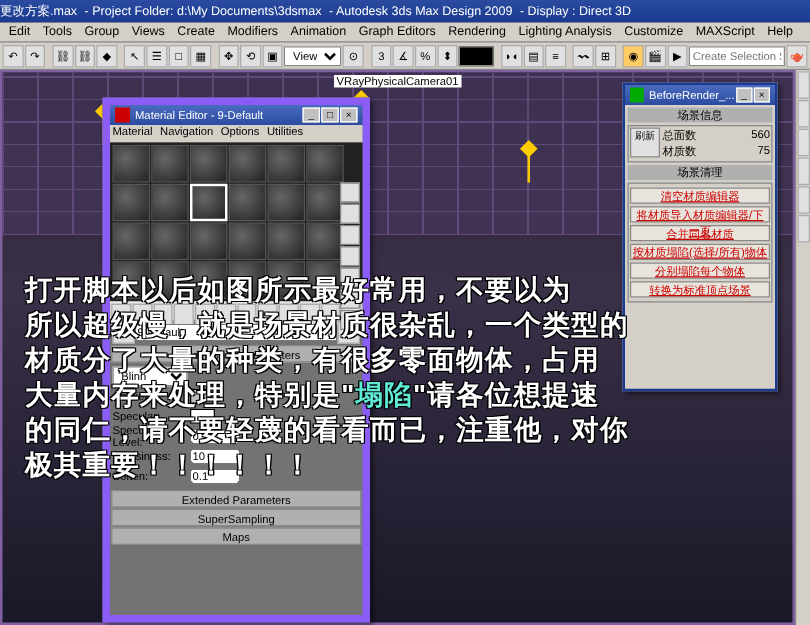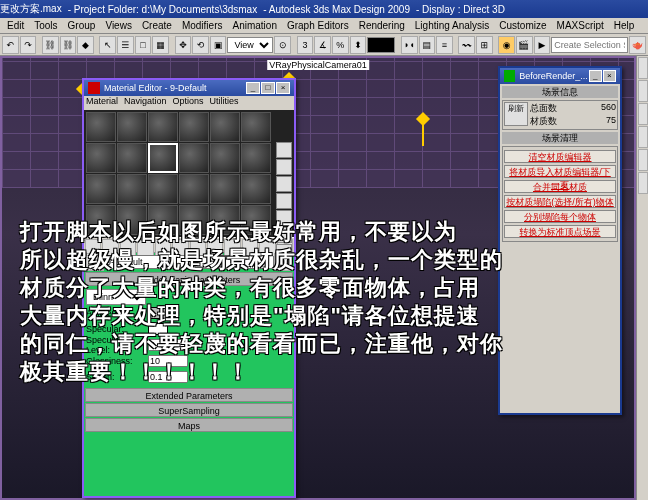--- a/index.html
+++ b/index.html
@@ -25,21 +25,21 @@
 .ceiling { position: absolute; top: 0; left: 0; right: 0; height: 130px; background: repeating-linear-gradient(90deg, #8060a0 0, #8060a0 1px, transparent 1px, transparent 28px), repeating-linear-gradient(0deg, #8060a0 0, #8060a0 1px, transparent 1px, transparent 18px), #4a3860; opacity: 0.6; }
 .gizmo { position: absolute; width: 2px; height: 28px; background: #ffcc00; }
 .gizmo::after { content: ""; position: absolute; top: -4px; left: -4px; width: 10px; height: 10px; background: #ffcc00; transform: rotate(45deg); }
 .vp-label { position: absolute; top: 2px; left: 50%; transform: translateX(-50%); color: #000; background: #fff; font-size: 9px; padding: 0 2px; }
 
 
 .right-panel { position: absolute; top: 56px; right: 0; width: 12px; height: 444px; background: #d4d0c8; border-left: 1px solid #888; }
 .rp-btn { width: 10px; height: 22px; background: #e0e0e0; border: 1px solid #aaa; margin: 1px; }
 
 
-.mat-editor { position: absolute; top: 78px; left: 82px; width: 214px; height: 420px; background: #22c55e; border: 2px solid #8b5cf6; box-shadow: 2px 2px 4px rgba(0,0,0,0.5); }
+.mat-editor { position: absolute; top: 78px; left: 82px; width: 214px; height: 420px; background: #737373; border: 6px solid #8b5cf6; box-shadow: 2px 2px 4px rgba(0,0,0,0.5); }
 .dlg-title { background: linear-gradient(#4a6bc0, #2a4ba0); color: #fff; height: 16px; display: flex; align-items: center; padding: 0 4px; font-size: 9px; }
 .dlg-title .ico { width: 12px; height: 12px; background: #c00; margin-right: 4px; }
 .dlg-title .spacer { flex: 1; }
 .dlg-title .wbtn { width: 14px; height: 12px; background: #c0c0c0; border: 1px solid #fff; margin-left: 1px; text-align: center; line-height: 10px; font-size: 8px; color: #000; }
 .dlg-menu { background: #d4d0c8; height: 14px; display: flex; font-size: 9px; padding: 0 2px; }
 .dlg-menu span { margin-right: 6px; }
 .mat-slots { display: grid; grid-template-columns: repeat(6, 30px); grid-template-rows: repeat(4, 30px); gap: 1px; padding: 2px; background: #222; }
 .mat-slot { background: radial-gradient(circle at 35% 35%, #666, #222); border: 1px solid #555; }
 .mat-slot.sel { border: 2px solid #fff; }
 .mat-side { position: absolute; right: 2px; top: 32px; width: 16px; display: flex; flex-direction: column; gap: 1px; }
@@ -48,32 +48,32 @@
 .mat-name { height: 18px; display: flex; align-items: center; padding: 0 2px; }
 .mat-name input { flex: 1; height: 14px; font-size: 9px; }
 .mat-rollout { background: #b0b0b0; border: 1px solid #888; margin: 1px; font-size: 9px; text-align: center; height: 14px; line-height: 14px; }
 .mat-body { padding: 2px; font-size: 9px; }
 .mat-row { display: flex; align-items: center; height: 16px; gap: 2px; }
 .mat-row label { flex: 0 0 60px; }
 .mat-row input[type=text] { width: 40px; height: 12px; font-size: 9px; }
 .mat-swatch { width: 20px; height: 12px; background: #bbb; border: 1px solid #000; }
 
 
-.br-dialog { position: absolute; top: 66px; right: 26px; width: 124px; height: 349px; background: #d4d0c8; border: 2px solid #1a3a90; box-shadow: 2px 2px 4px rgba(0,0,0,0.5); }
+.br-dialog { position: absolute; top: 66px; right: 26px; width: 124px; height: 247px; background: #d4d0c8; border: 2px solid #1a3a90; box-shadow: 2px 2px 4px rgba(0,0,0,0.5); }
 .br-body { padding: 2px; font-size: 9px; }
 .br-section { border: 1px solid #888; margin: 2px 0; padding: 1px; }
 .br-hdr { background: #b0b0b0; text-align: center; font-size: 9px; height: 12px; line-height: 12px; }
 .br-stat { display: flex; font-size: 9px; }
 .br-stat span:first-child { flex: 1; }
 .br-btn { display: block; background: #e8e4dc; border: 1px solid #888; margin: 2px 0; height: 13px; font-size: 9px; text-align: center; line-height: 13px; color: #c00; text-decoration: underline; }
 .br-refresh { width: 24px; height: 24px; background: #e0e0e0; border: 1px solid #888; float: left; margin-right: 2px; font-size: 8px; text-align: center; }
 
 
 .overlay-text { position: absolute; top: 218px; left: 20px; right: 12px; font-size: 22px; font-weight: bold; color: #fff; line-height: 28px; font-family: "SimSun", serif; text-shadow: 1px 1px 0 #000, -1px -1px 0 #000, 1px -1px 0 #000, -1px 1px 0 #000; pointer-events: none; letter-spacing: 1px; }
-.red { color: #ffffff; }
+.red { color: #5eead4; }
 </style>
 </head>
 <body>
 
 <div class="titlebar">
   <span>更改方案.max</span>
   <span>- Project Folder: d:\My Documents\3dsmax</span>
   <span>- Autodesk 3ds Max Design 2009</span>
   <span>- Display : Direct 3D</span>
 </div>

